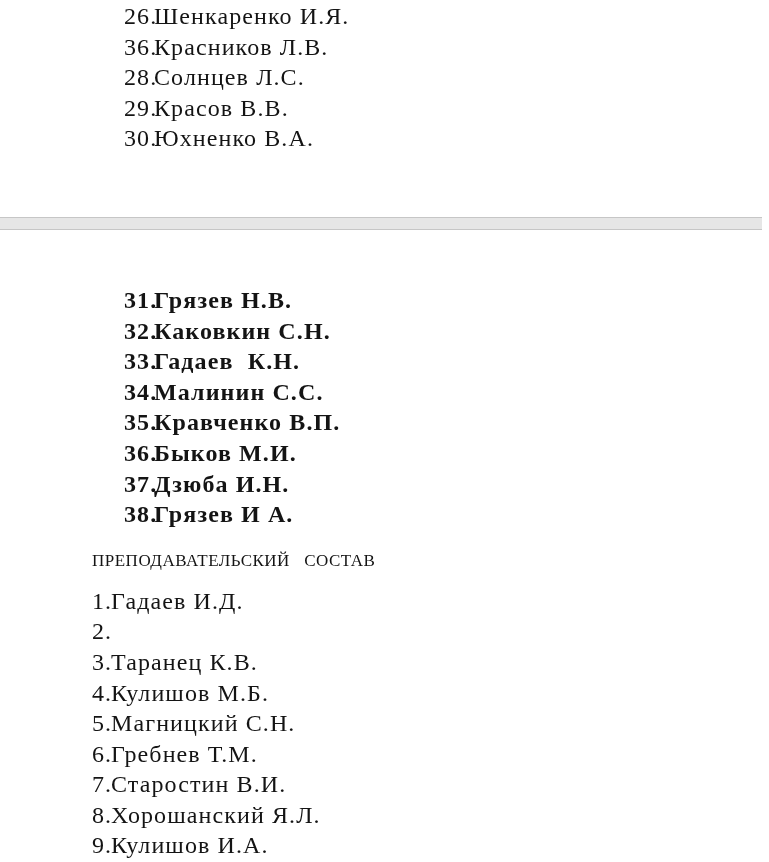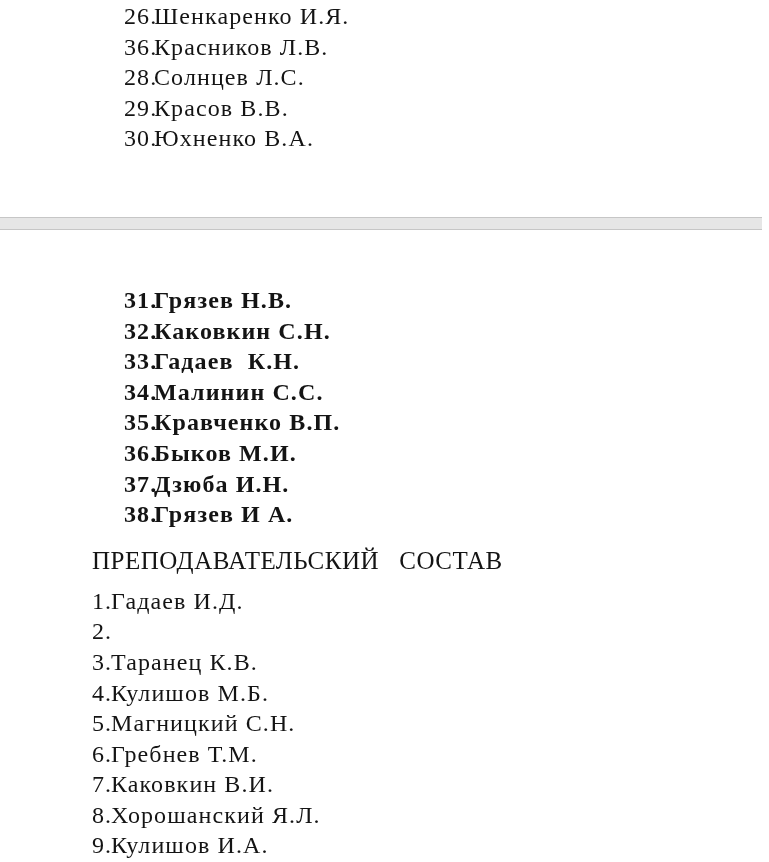--- a/index.html
+++ b/index.html
@@ -53,21 +53,21 @@
     padding-left: 124px;
     font-weight: bold;
   }
   .list-b .item-number {
     flex: 0 0 30px;
     width: 30px;
   }
   
   .section-heading {
     margin: 14px 0 0 92px;
-    font-size: 25px;
+    font-size: 17px;
     font-weight: normal;
     line-height: 33px;
     letter-spacing: 0.5px;
     white-space: pre;
   }
   
   .list-c {
     margin-top: 9px;
     padding-left: 92px;
   }
@@ -163,21 +163,21 @@
     <li class="doc-row">
       <span class="item-number">5.</span>
       <span class="item-name">Магницкий С.Н.</span>
     </li>
     <li class="doc-row">
       <span class="item-number">6.</span>
       <span class="item-name">Гребнев Т.М.</span>
     </li>
     <li class="doc-row">
       <span class="item-number">7.</span>
-      <span class="item-name">Каковкин В.И.</span>
+      <span class="item-name">Старостин В.И.</span>
     </li>
     <li class="doc-row">
       <span class="item-number">8.</span>
       <span class="item-name">Хорошанский Я.Л.</span>
     </li>
     <li class="doc-row">
       <span class="item-number">9.</span>
       <span class="item-name">Кулишов И.А.</span>
     </li>
   </ul>

